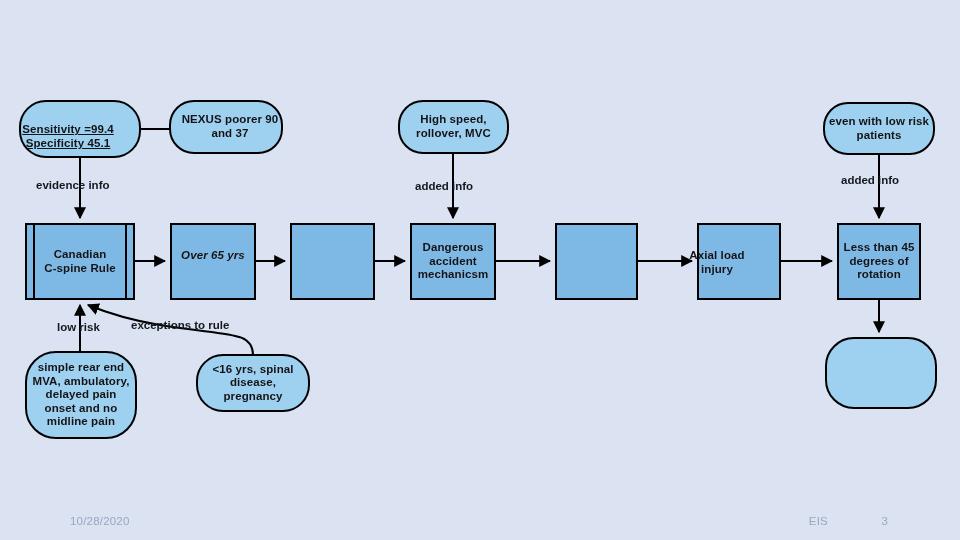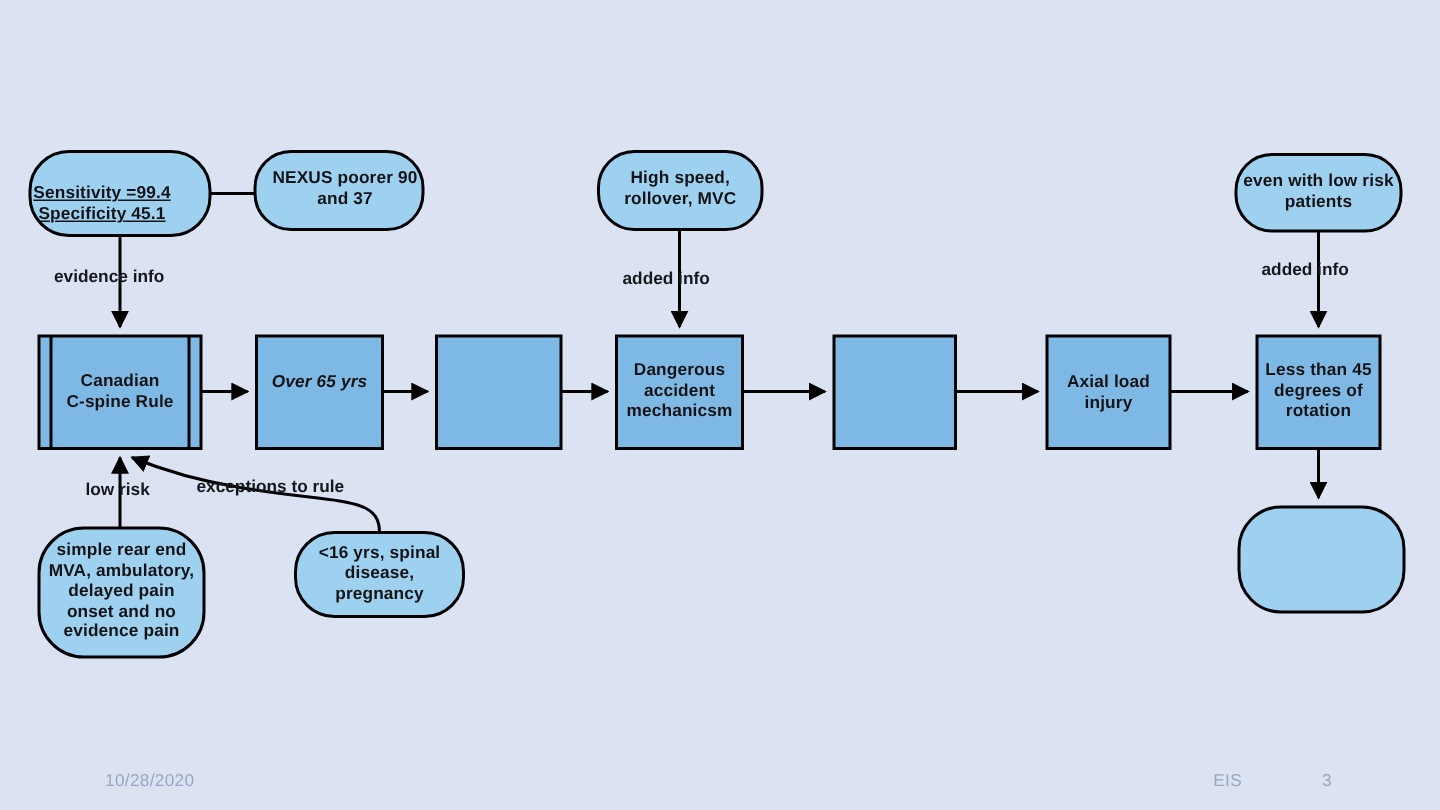--- a/index.html
+++ b/index.html
@@ -123,39 +123,39 @@
       <path d="M 253 355 C 253 330 225 336 160 325 C 130 320 105 312 88 305" marker-end="url(#arrow)"></path>
     </g>
   </svg>
 
   <div class="node-label box-label" style="left:34px; top:224px; width:92px; height:75px;">Canadian
 C-spine Rule</div>
   <div class="node-label box-label" style="left:171px; top:224px; width:84px; height:63px;font-style:italic;">Over 65 yrs</div>
   <div class="node-label box-label" style="left:411px; top:224px; width:84px; height:75px;">Dangerous
 accident
 mechanicsm</div>
-  <div class="node-label box-label" style="left:698px; top:224px; width:82px; height:78px;">Axial load
+  <div class="node-label box-label" style="left:676px; top:224px; width:82px; height:78px;">Axial load
 injury</div>
   <div class="node-label box-label" style="left:838px; top:224px; width:82px; height:75px;">Less than 45
 degrees of
 rotation</div>
 
   <div class="node-label bubble-label" style="left:8px; top:101px; width:120px; height:72px;text-decoration:underline;">Sensitivity =99.4
 Specificity 45.1</div>
   <div class="node-label bubble-label" style="left:170px; top:101px; width:120px; height:52px;">NEXUS poorer 90
 and 37</div>
   <div class="node-label bubble-label" style="left:822px; top:103px; width:114px; height:51px;">even with low risk
 patients</div>
   <div class="node-label bubble-label" style="left:399px; top:101px; width:109px; height:52px;">High speed,
 rollover, MVC</div>
   <div class="node-label bubble-label" style="left:24px; top:352px; width:114px; height:86px;">simple rear end
 MVA, ambulatory,
 delayed pain
 onset and no
-evidence pain</div>
+midline pain</div>
   <div class="node-label bubble-label" style="left:197px; top:355px; width:112px; height:56px;">&lt;16 yrs, spinal
 disease,
 pregnancy</div>
 
   <div class="edge-label" style="left:36px; top:179px;">evidence info</div>
   <div class="edge-label" style="left:415px; top:180px;">added info</div>
   <div class="edge-label" style="left:841px; top:174px;">added info</div>
   <div class="edge-label" style="left:57px; top:321px;">low risk</div>
   <div class="edge-label" style="left:131px; top:319px;">exceptions to rule</div>
 

